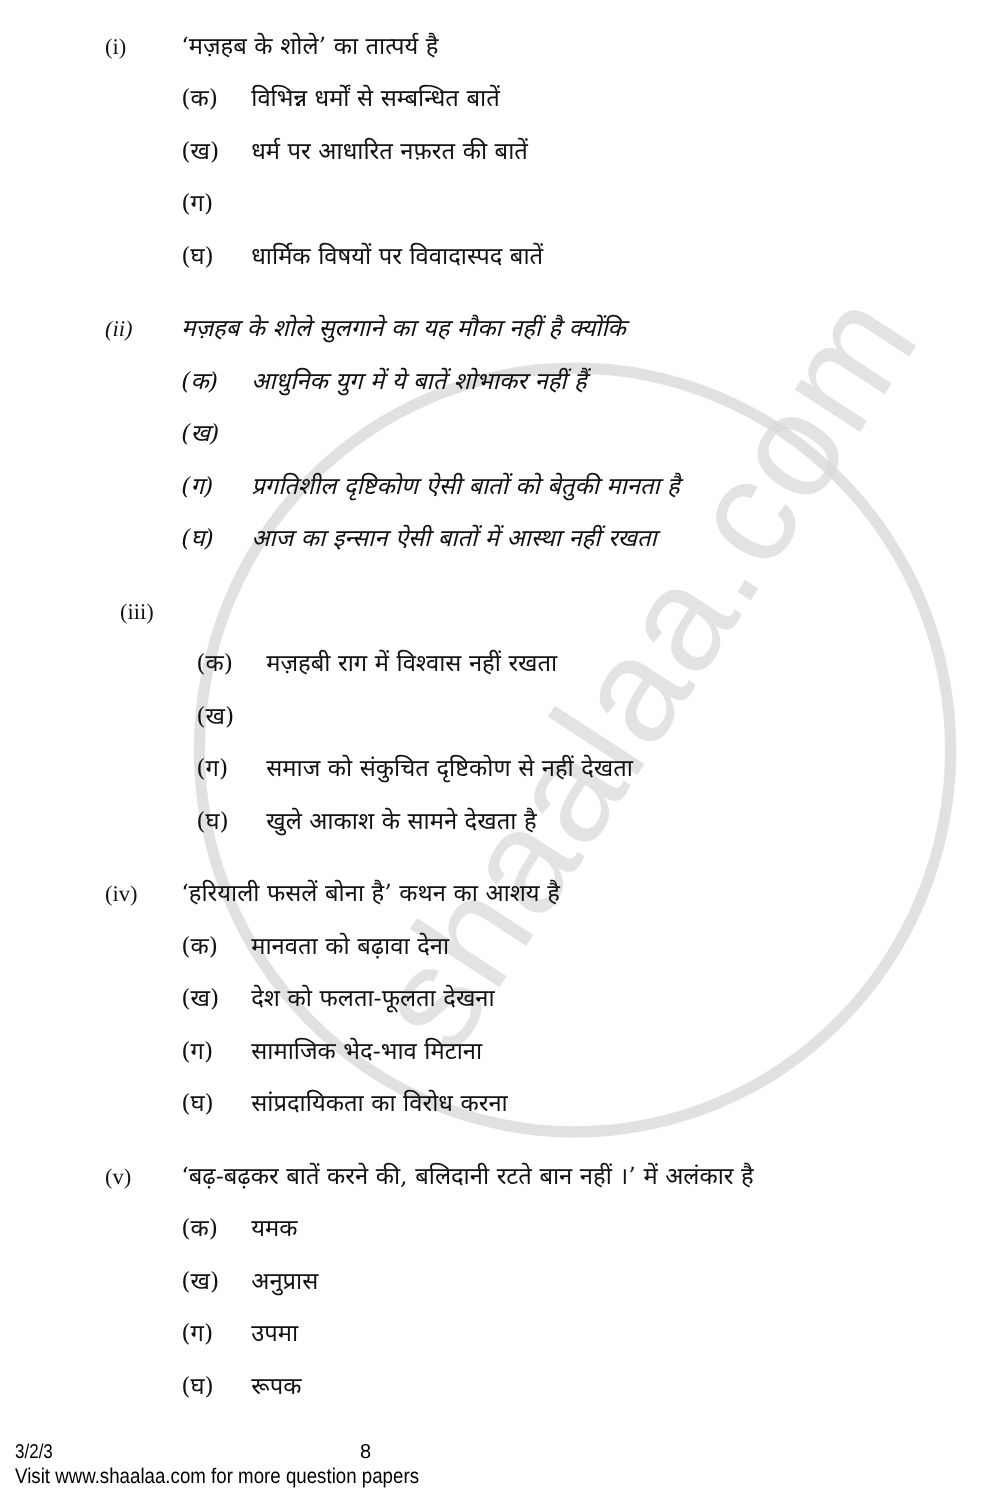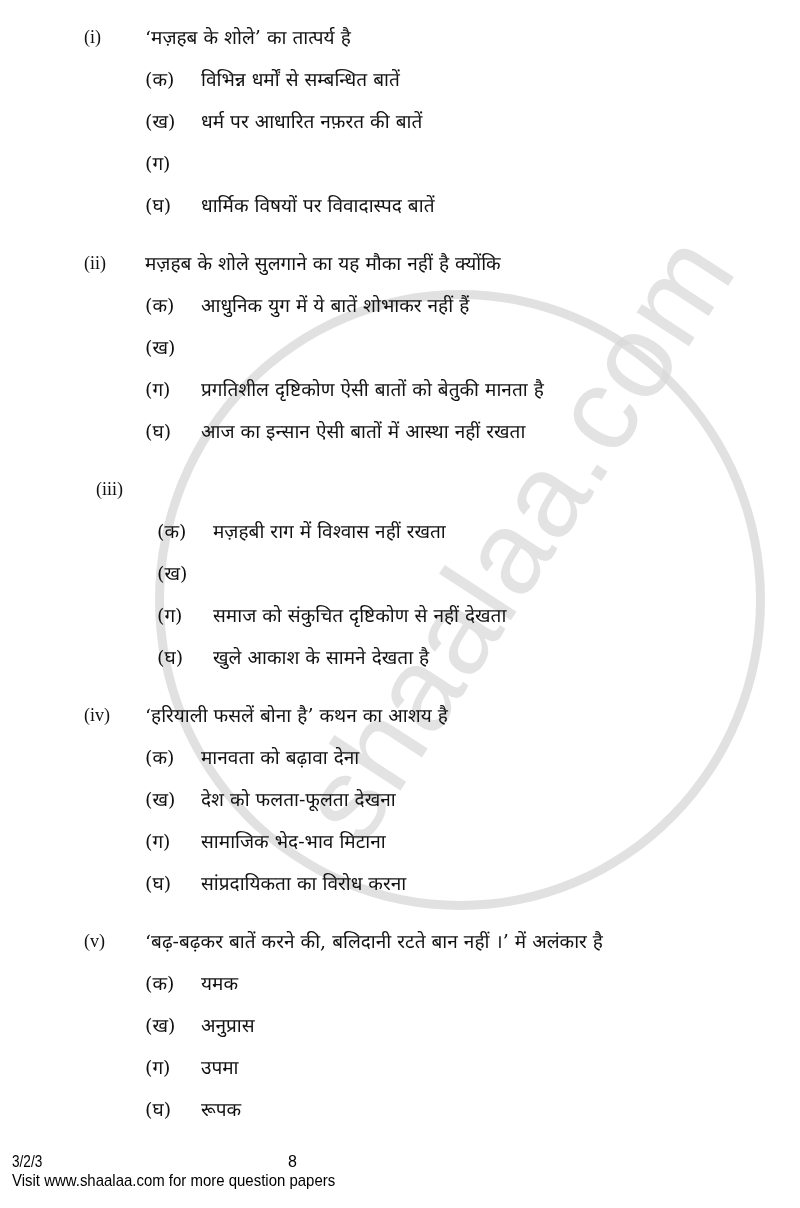--- a/index.html
+++ b/index.html
@@ -134,21 +134,21 @@
   </div>
   <div class="opt-row">
     <span class="opt-label">(ग)</span>
   </div>
   <div class="opt-row">
     <span class="opt-label">(घ)</span>
     <span class="opt-text">धार्मिक विषयों पर विवादास्पद बातें</span>
   </div>
 </div>
 
-<div class="question" style="top:242px;">
+<div class="question" style="top:242px;font-style:italic;">
   <div class="q-row">
     <span class="q-num">(ii)</span>
     <span class="q-text">मज़हब के शोले सुलगाने का यह मौका नहीं है क्योंकि</span>
   </div>
   <div class="opt-row">
     <span class="opt-label">(क)</span>
     <span class="opt-text">आधुनिक युग में ये बातें शोभाकर नहीं हैं</span>
   </div>
   <div class="opt-row">
     <span class="opt-label">(ख)</span>

